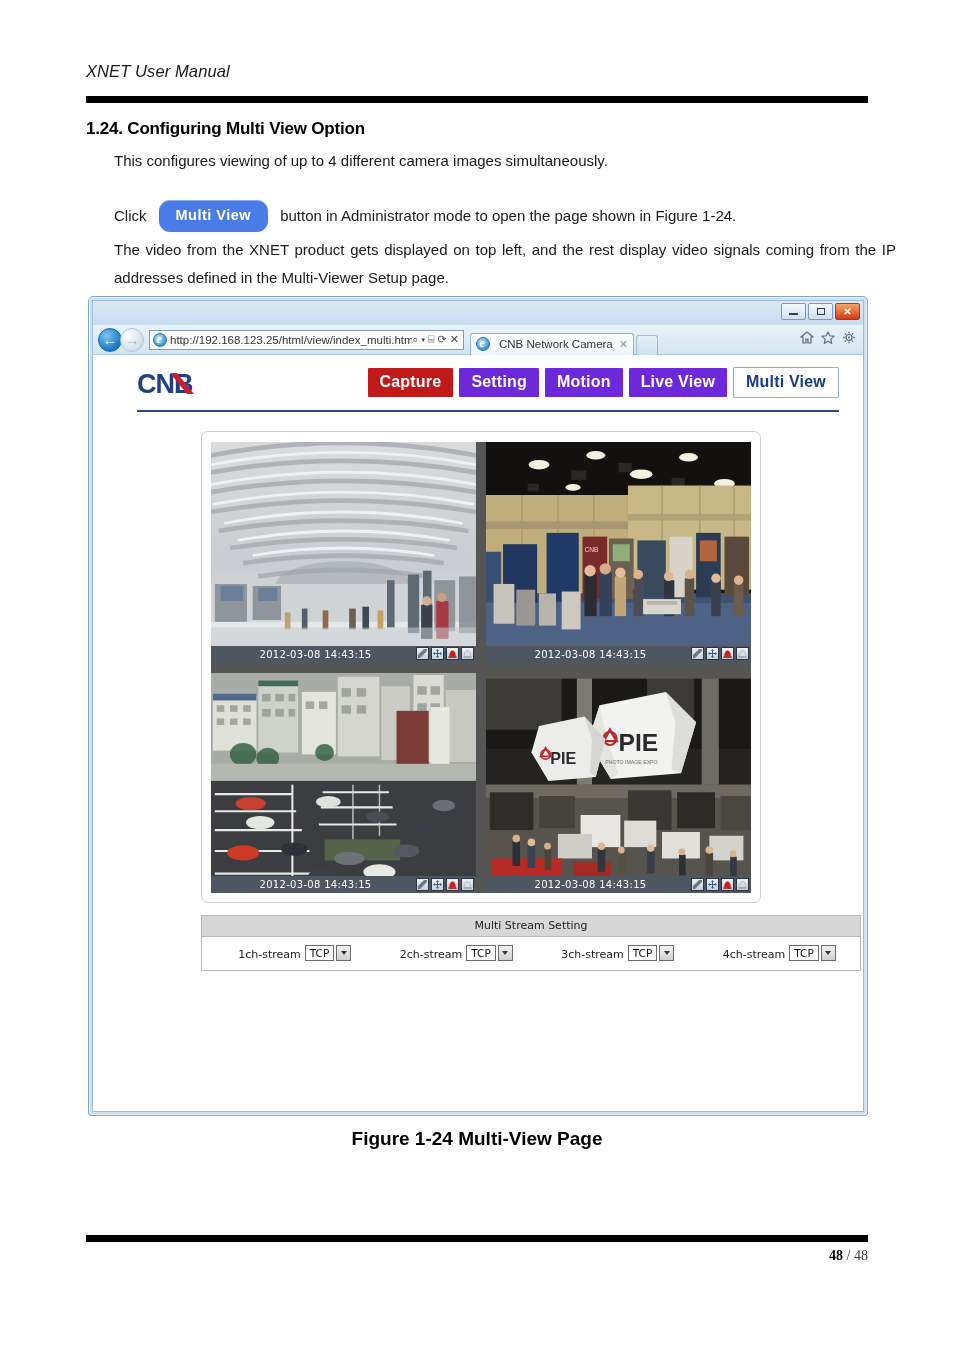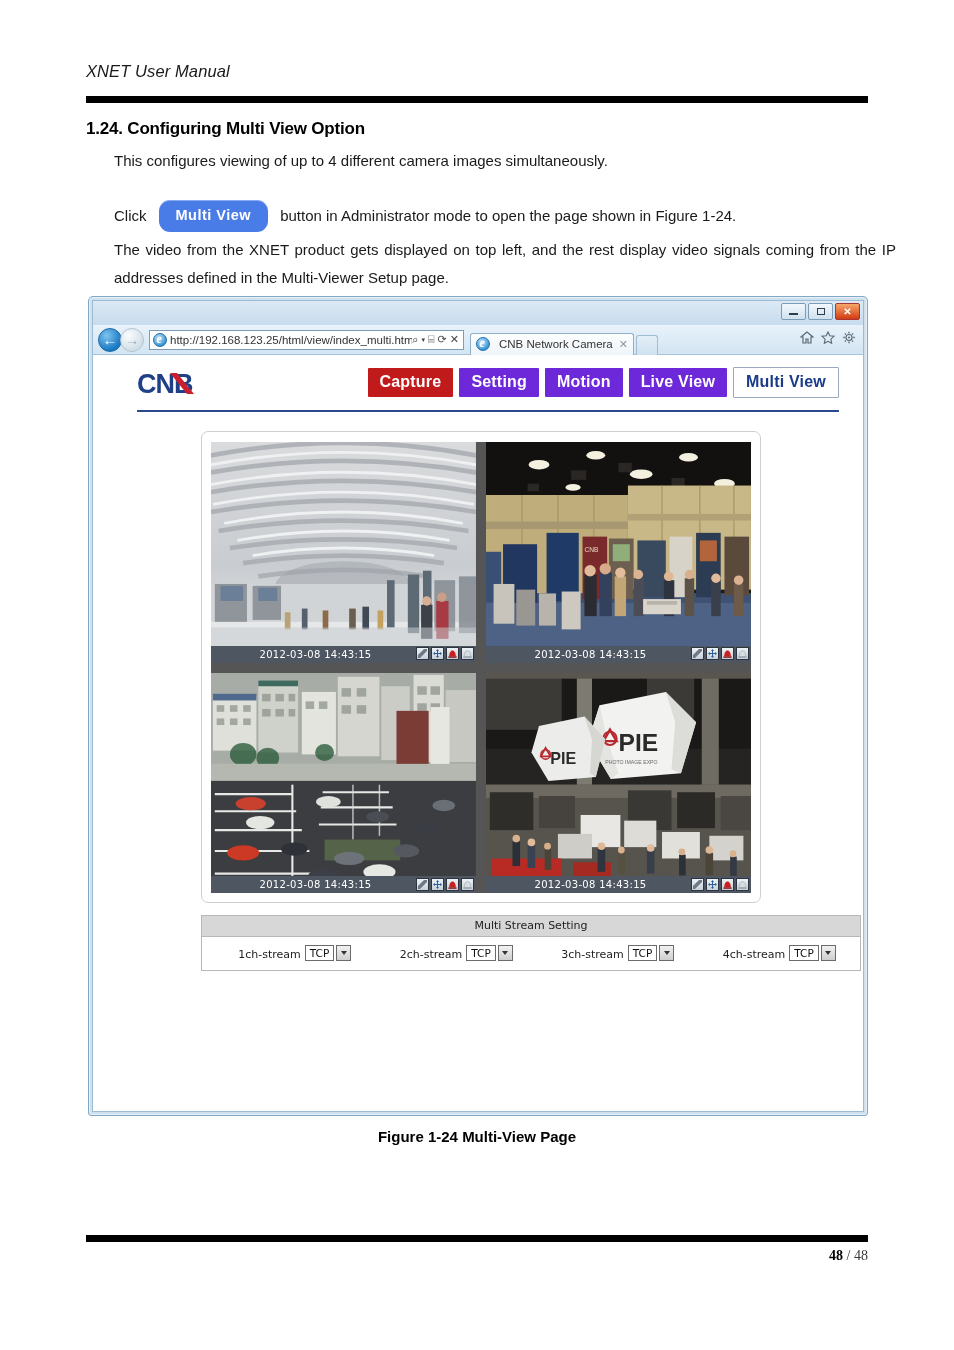--- a/index.html
+++ b/index.html
@@ -324,21 +324,21 @@
     display:block;
     border-left:3.5px solid transparent;
     border-right:3.5px solid transparent;
     border-top:4px solid #333;
   }
 
   
   .fig-caption {
     position:absolute; left:0; top:1128px; width:954px;
     text-align:center;
-    font-size:15px; font-weight:bold; color:#000;
+    font-size:19px; font-weight:bold; color:#000;
   }
   .rule-bot {
     position:absolute; left:86px; top:1235px; width:782px; height:7px;
     background:#000;
   }
   .pagenum {
     position:absolute; right:86px; top:1248px;
     font-size:14px; color:#3a3a3a;
     font-family:"Liberation Serif", serif;
   }

